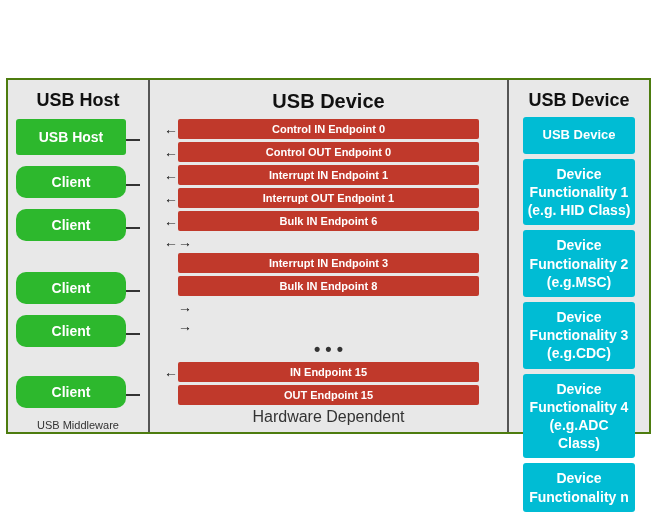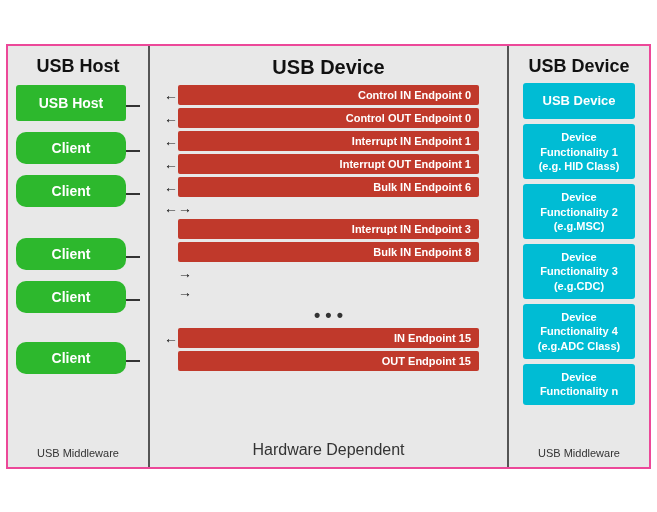--- a/index.html
+++ b/index.html
@@ -8,22 +8,22 @@
       font-family: Arial, sans-serif;
       width: 657px;
       height: 512px;
       overflow: hidden;
       display: flex;
       align-items: center;
       justify-content: center;
     }
     .diagram {
       width: 645px;
-      height: 425px;
-      border: 2px solid #ec4899;
+      height: 356px;
+      border: 2px solid #4d7c0f;
       background: #e8e8e8;
       display: flex;
       flex-direction: row;
       align-items: stretch;
       padding: 0;
       position: relative;
     }
 
     
     .col-left {
@@ -118,21 +118,21 @@
       font-size: 14px;
       color: #111;
       flex-shrink: 0;
     }
     .endpoint-block {
       flex: 1;
       background: #c0392b;
       color: #fff;
       font-size: 11px;
       font-weight: bold;
-      text-align: right;
+      text-align: center;
       padding: 4px 8px;
       border-radius: 2px;
       white-space: nowrap;
     }
     .arrow-right {
       width: 24px;
       display: flex;
       align-items: center;
       justify-content: flex-start;
       font-size: 14px;
@@ -168,21 +168,21 @@
       font-size: 11px;
       text-align: center;
       color: #333;
       margin-top: auto;
       padding-bottom: 4px;
     }
     .func-block {
       background: #00bcd4;
       color: #fff;
       font-weight: bold;
-      font-size: 11px;
+      font-size: 14px;
       text-align: center;
       width: 112px;
       padding: 6px 4px;
       border-radius: 3px;
       margin-bottom: 5px;
       line-height: 1.3;
     }
     .func-block.usb-device {
       font-size: 13px;
       padding: 10px 4px;

